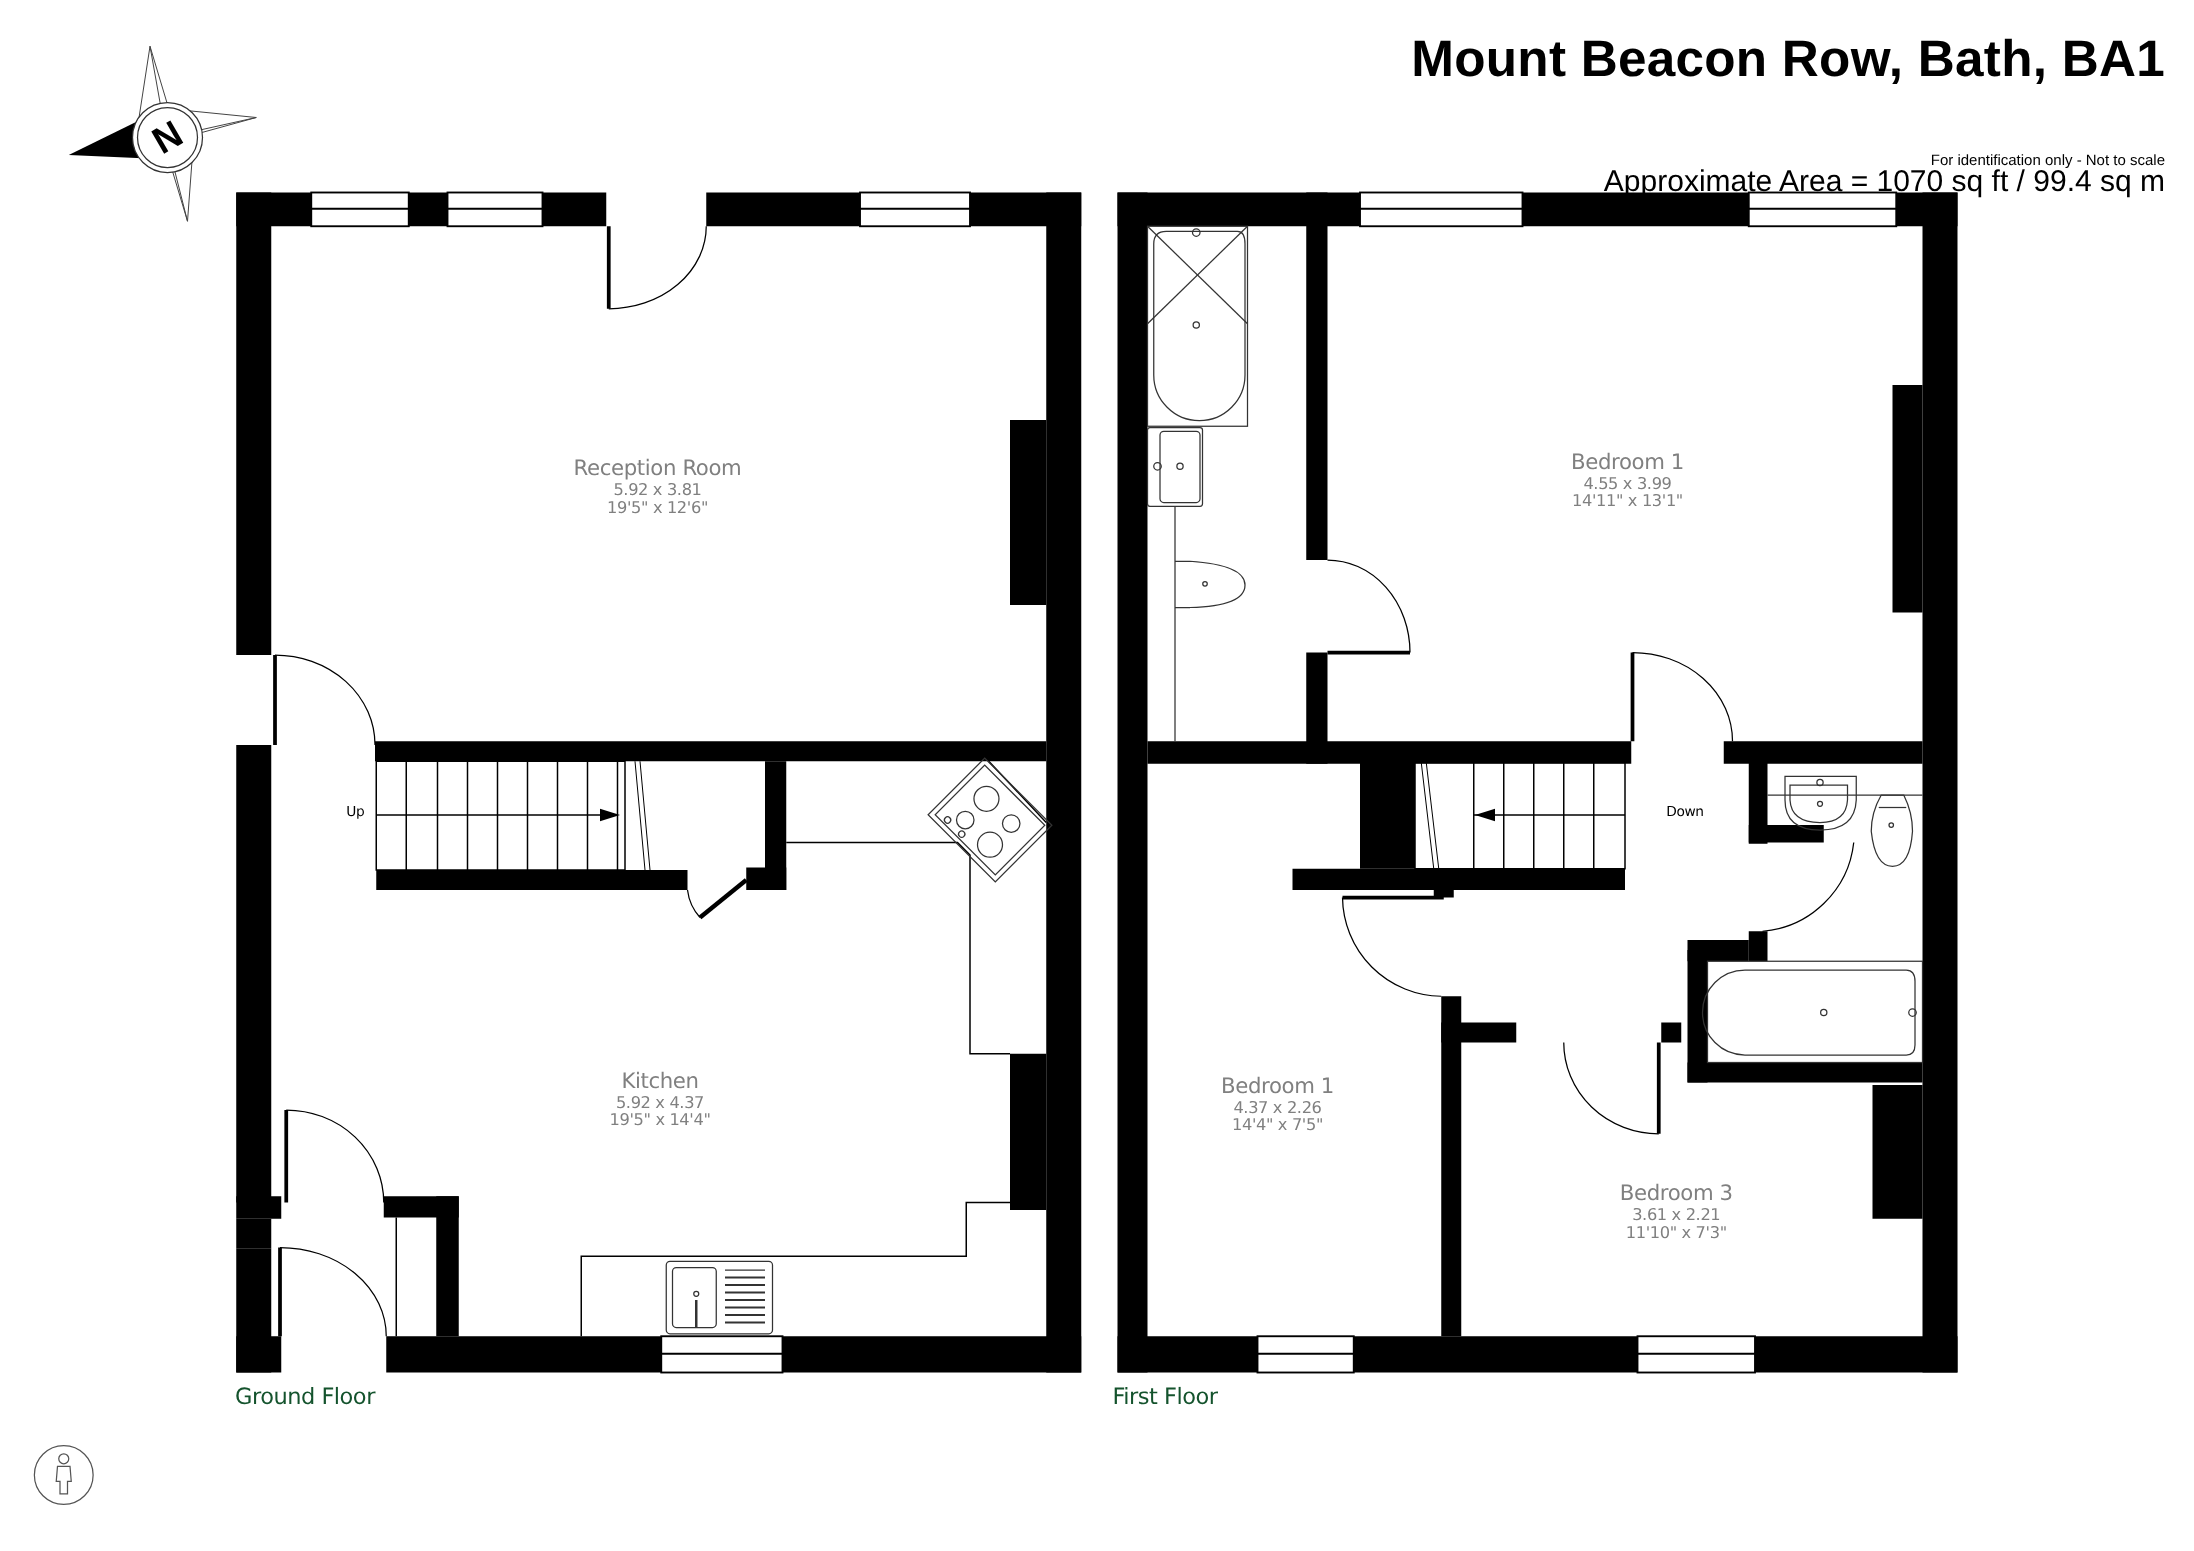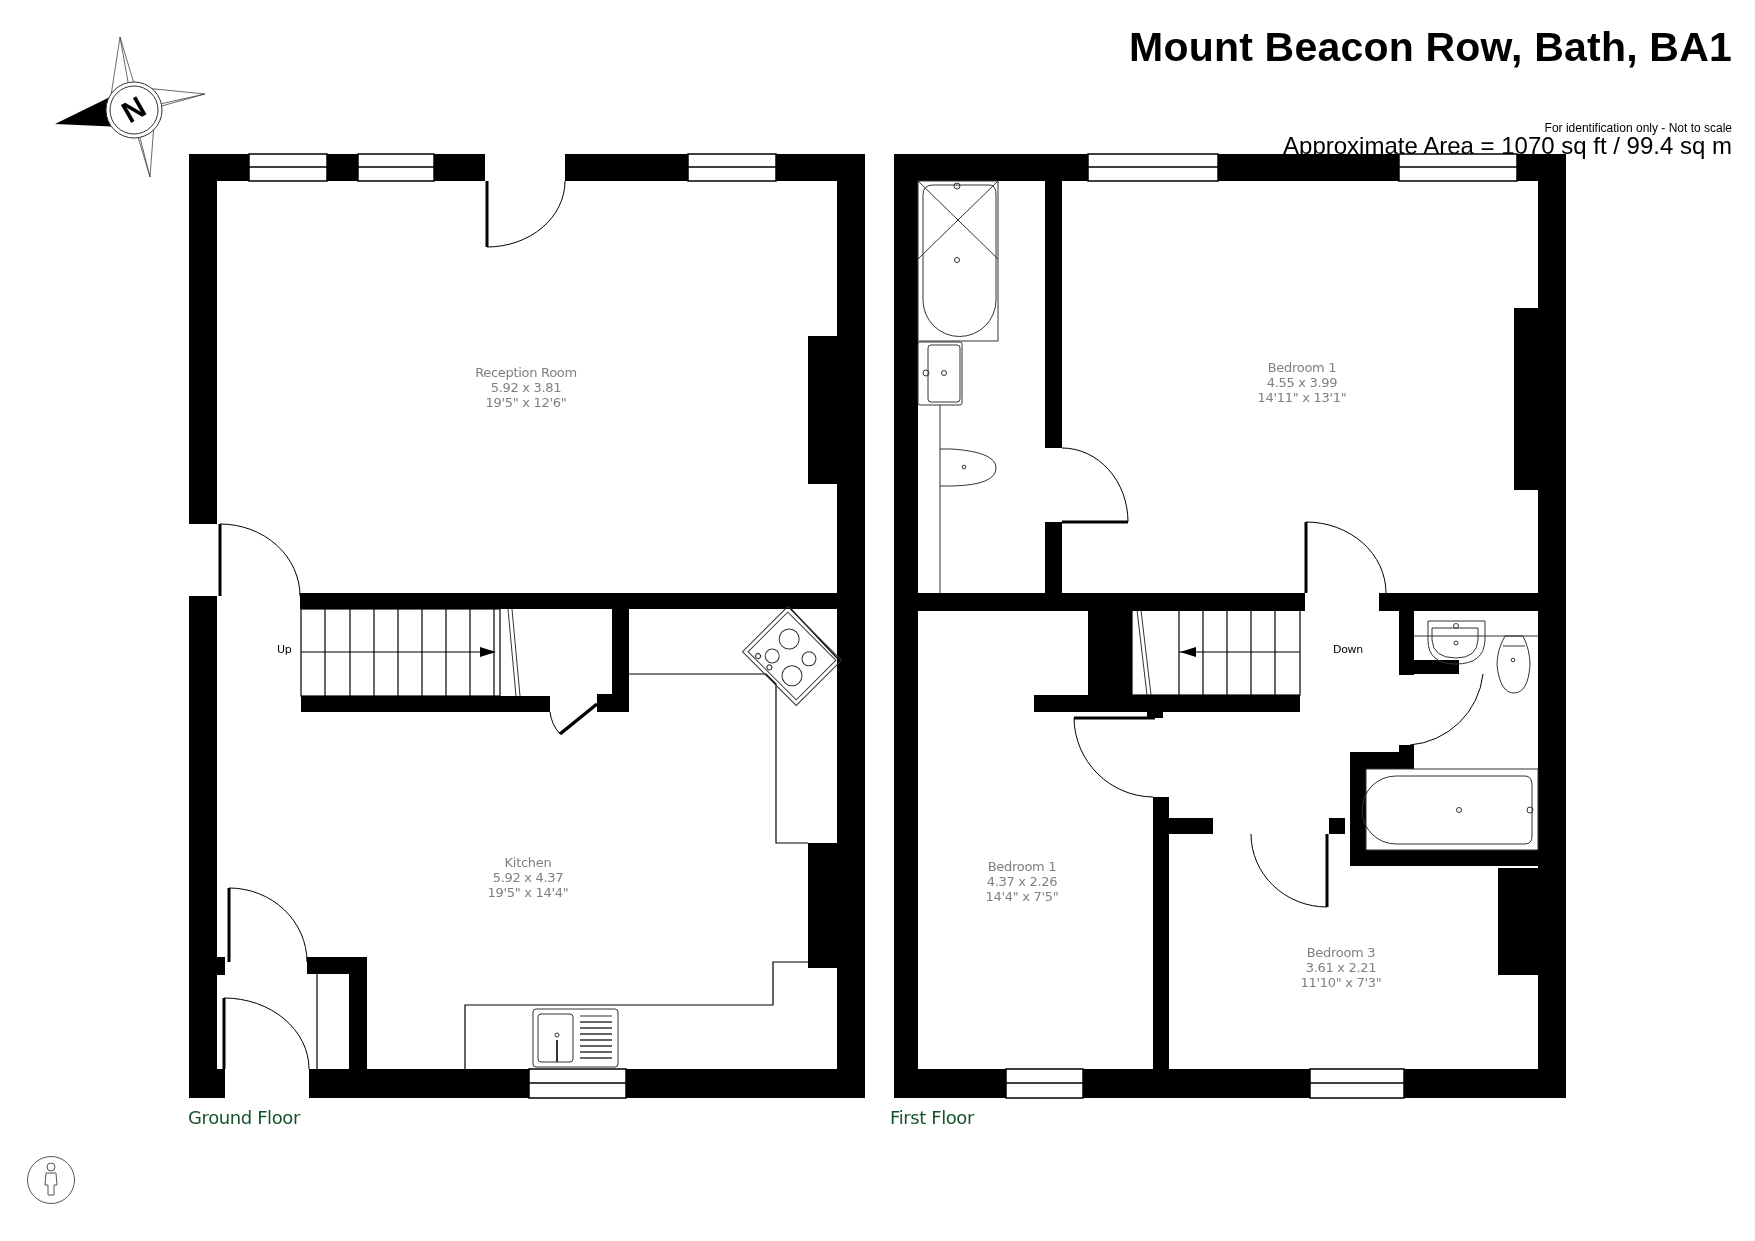--- a/index.html
+++ b/index.html
@@ -2,21 +2,21 @@
 <html><head>
 <meta charset="utf-8">
 <style>
   html, body { margin:0; padding:0; background:#ffffff; }
   body { width:1755px; height:1241px; position:relative; overflow:hidden; font-family:"Liberation Sans", sans-serif; }
   .plan { position:absolute; left:0; top:0; width:1755px; height:1241px; }
   .title { position:absolute; right:23px; top:24px; font-family:"Liberation Sans", sans-serif; font-weight:bold; font-size:41px; color:#000; letter-spacing:0.2px; white-space:nowrap; }
   .area { position:absolute; right:23px; top:84px; font-size:24px; color:#000; white-space:nowrap;margin-top:48px; }
   .disclaimer { position:absolute; right:23px; top:121px; font-size:12px; color:#000; white-space:nowrap; }
   .room { position:absolute; text-align:center; color:#808080; font-family:"DejaVu Sans", sans-serif; transform:translateX(-50%); white-space:nowrap; line-height:1.15; }
-  .room .rname { font-size:13px; letter-spacing:-0.3px; }
+  .room .rname { font-size:17px; letter-spacing:-0.3px; }
   .room .rdim { font-size:13px; letter-spacing:-0.3px; }
   .stairlabel { position:absolute; color:#000000; font-family:"DejaVu Sans", sans-serif; font-size:11px; letter-spacing:-0.3px; }
   .floorlabel { position:absolute; color:#14532d; font-family:"DejaVu Sans", sans-serif; font-size:18px; letter-spacing:-0.4px; white-space:nowrap; }
   .footer { position:absolute; left:83px; top:1158px; font-size:14.5px; color:#555; line-height:18px; white-space:nowrap; }
   .footer .line { display:block; }
   .footer .copy { margin-left:14px; }
   .person-icon { position:absolute; left:26px; top:1155px; width:50px; height:50px; }
   .compass { position:absolute; left:55px; top:32px; width:160px; height:160px; }
 </style>
 </head>

